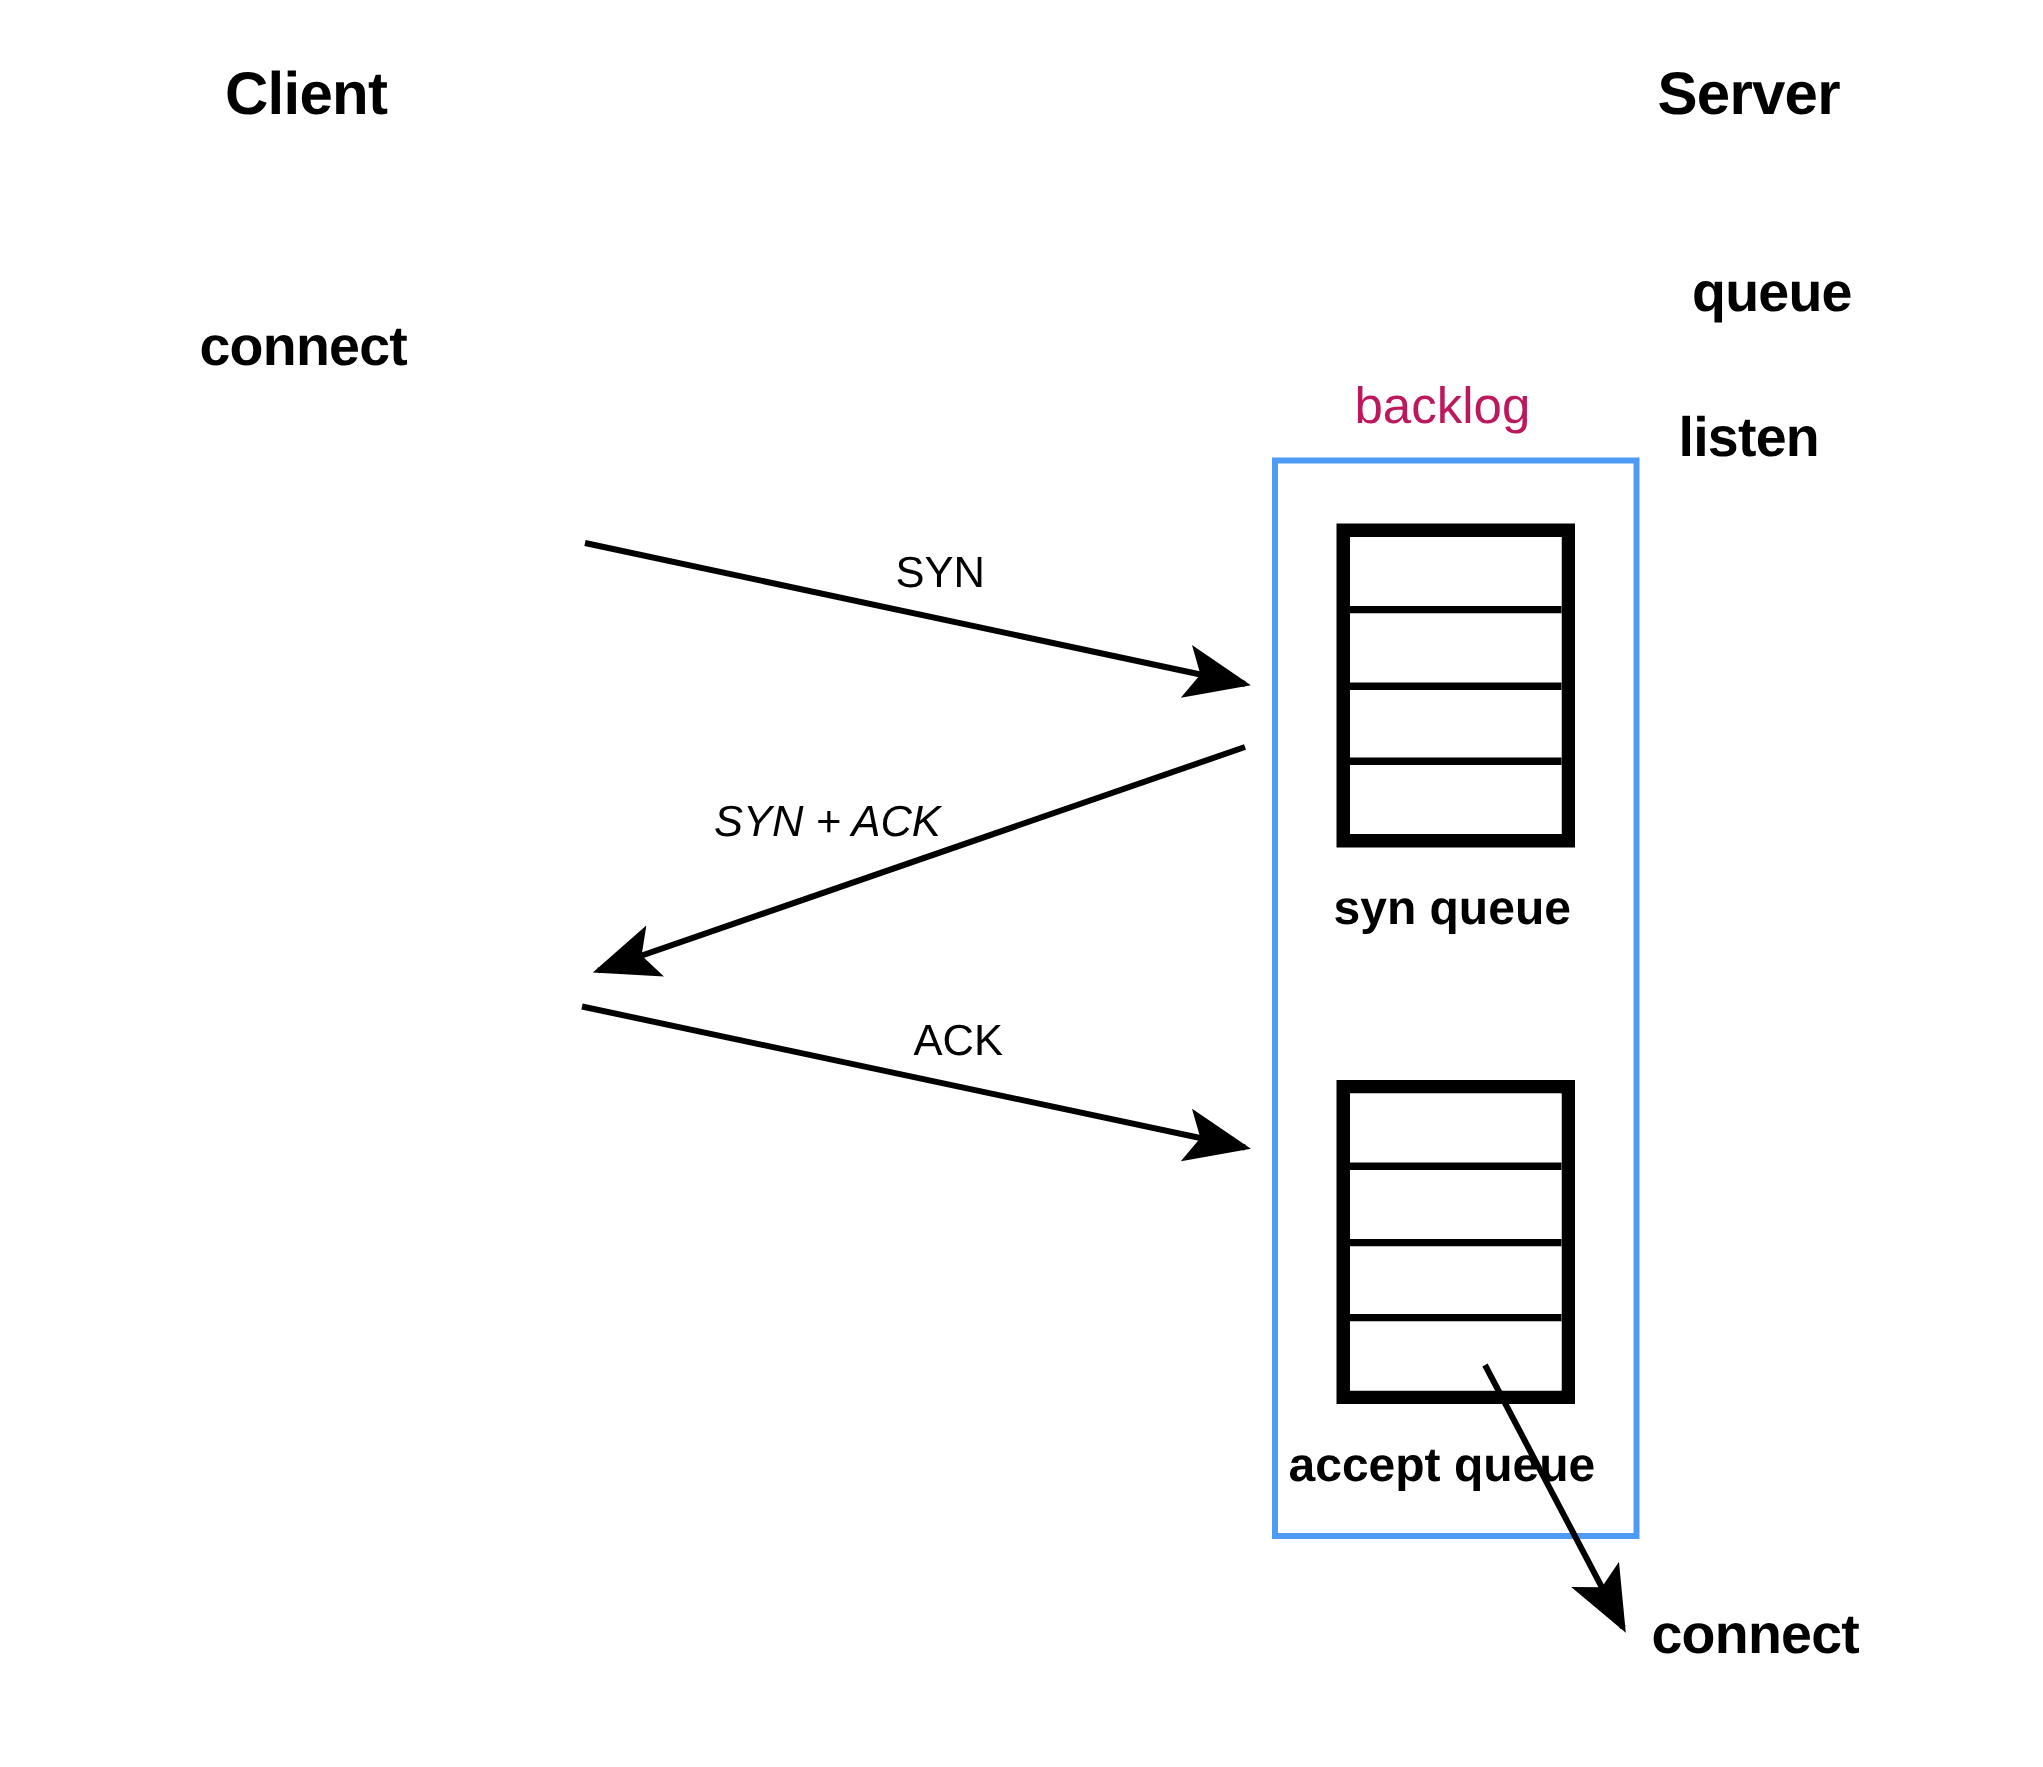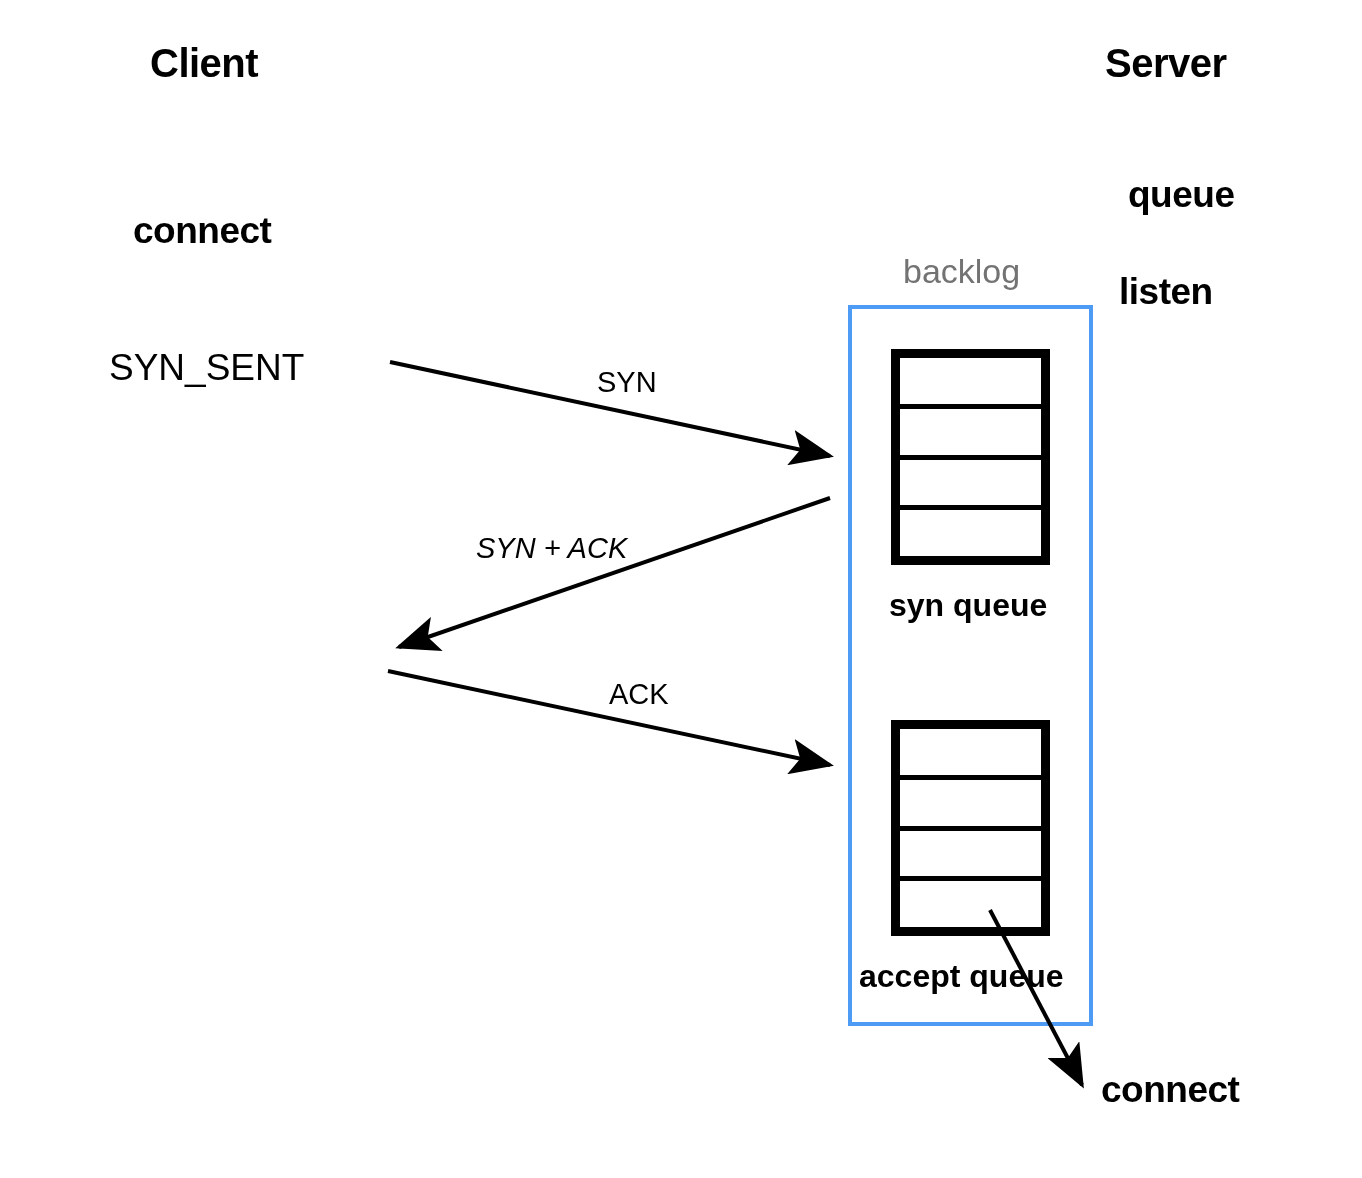--- a/index.html
+++ b/index.html
@@ -107,27 +107,26 @@
 
   <div class="lbl heading" id="client-heading">Client</div>
   <div class="lbl heading" id="server-heading">Server</div>
 
   <div class="lbl api" id="connect-label">connect</div>
 
   <div class="lbl api" id="bind-label">queue</div>
   <div class="lbl api" id="listen-label">listen</div>
   <div class="lbl api" id="accept-label">connect</div>
 
-  <div class="lbl state" id="syn-sent-label">SYN_SENT</div>
 
   <div class="lbl msg" id="syn-msg-label">SYN</div>
   <div class="lbl msg" id="synack-msg-label">SYN + ACK</div>
   <div class="lbl msg" id="ack-msg-label">ACK</div>
 
-  <div class="lbl backlog-title" id="backlog-title-label" style="color:#737373;">backlog</div>
+  <div class="lbl backlog-title" id="backlog-title-label" style="color:#be185d;">backlog</div>
 
   <div class="backlog-box"></div>
 
   <div class="queue" id="syn-queue-box">
     <div class="queue-cell"></div>
     <div class="queue-cell"></div>
     <div class="queue-cell"></div>
     <div class="queue-cell"></div>
   </div>
   <div class="lbl qlabel" id="syn-queue-label">syn queue</div>

